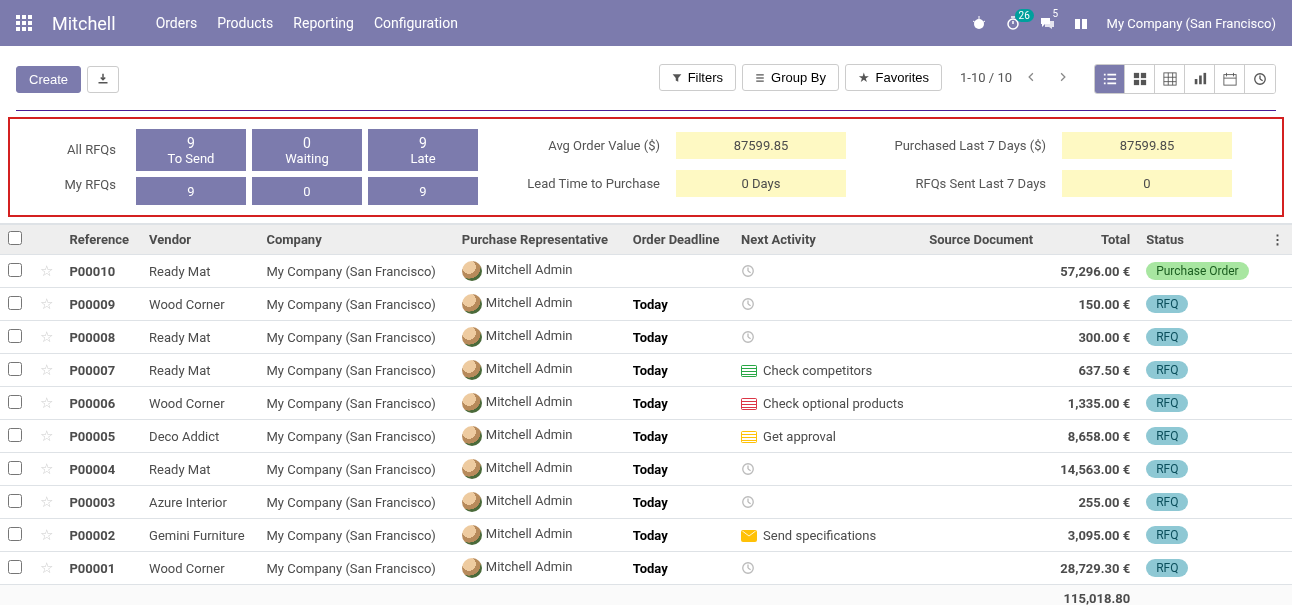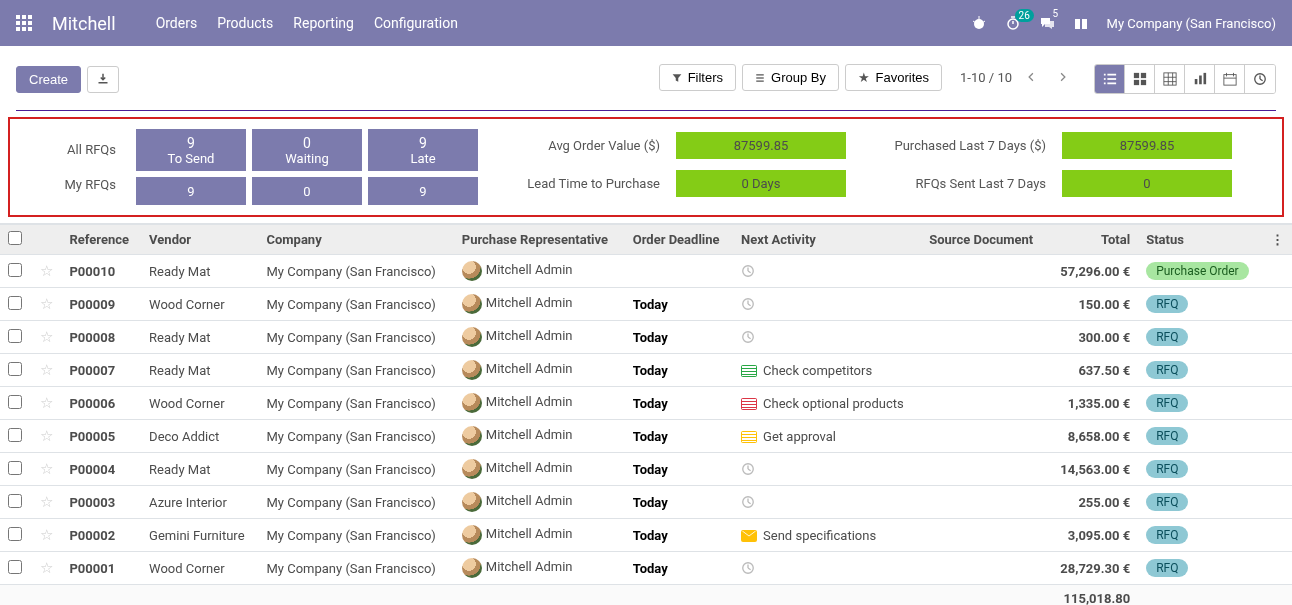--- a/index.html
+++ b/index.html
@@ -35,21 +35,21 @@
 .view-switch .vbtn.active { background: #7C7BAD; color: #fff; }
 .dash { border: 2px solid #d42020; margin: 6px 8px; padding: 10px 16px; display: flex; }
 .dash-left { display: flex; align-items: center; gap: 10px; }
 .dash-labels { display: flex; flex-direction: column; justify-content: space-around; height: 70px; margin-right: 10px; color:#555; font-size:13px; width:90px; text-align:right; }
 .dash-grid { display: grid; grid-template-columns: repeat(3, 110px); grid-template-rows: 42px 28px; gap: 6px; }
 .dash-tile { background: #7C7BAD; color: #fff; display: flex; flex-direction: column; align-items: center; justify-content: center; font-size: 13px; cursor:pointer; }
 .dash-tile .num { font-size: 14px; }
 .dash-tile.small { font-size: 13px; }
 .dash-right { flex: 1; display: grid; grid-template-columns: 190px 170px 200px 170px; grid-template-rows: 32px 32px; gap: 6px 8px; margin-left: auto; align-items: center; }
 .dash-right .lbl { text-align: right; padding-right: 8px; color:#555; }
-.dash-right .val { background: #84cc16; text-align: center; padding: 6px 4px; }
+.dash-right .val { background: #fef9c3; text-align: center; padding: 6px 4px; }
 .table-wrap { border-top: 1px solid #dee2e6; }
 table.list { width: 100%; border-collapse: collapse; }
 table.list th, table.list td { padding: 6px 8px; border-bottom: 1px solid #dee2e6; text-align: left; vertical-align: middle; font-size: 13px; }
 table.list thead th { background: #eee; font-weight: 700; color: #4c4c4c; border-top: 1px solid #dee2e6; }
 table.list th.right, table.list td.right { text-align: right; }
 .check { width: 14px; height: 14px; }
 .star { color: #ccc; cursor: pointer; font-size: 15px; }
 .small-avatar { width: 20px; height: 20px; border-radius: 50%; background: radial-gradient(circle at 35% 30%, #eecba0 0 35%, #b78a5b 36% 60%, #4a6a3a 61% 100%); display: inline-block; vertical-align: middle; margin-right: 4px; }
 .deadline-today { color: #000000; font-weight: 700; }
 .badge-pill { border-radius: 12px; padding: 2px 10px; font-size: 12px; display: inline-block; }

